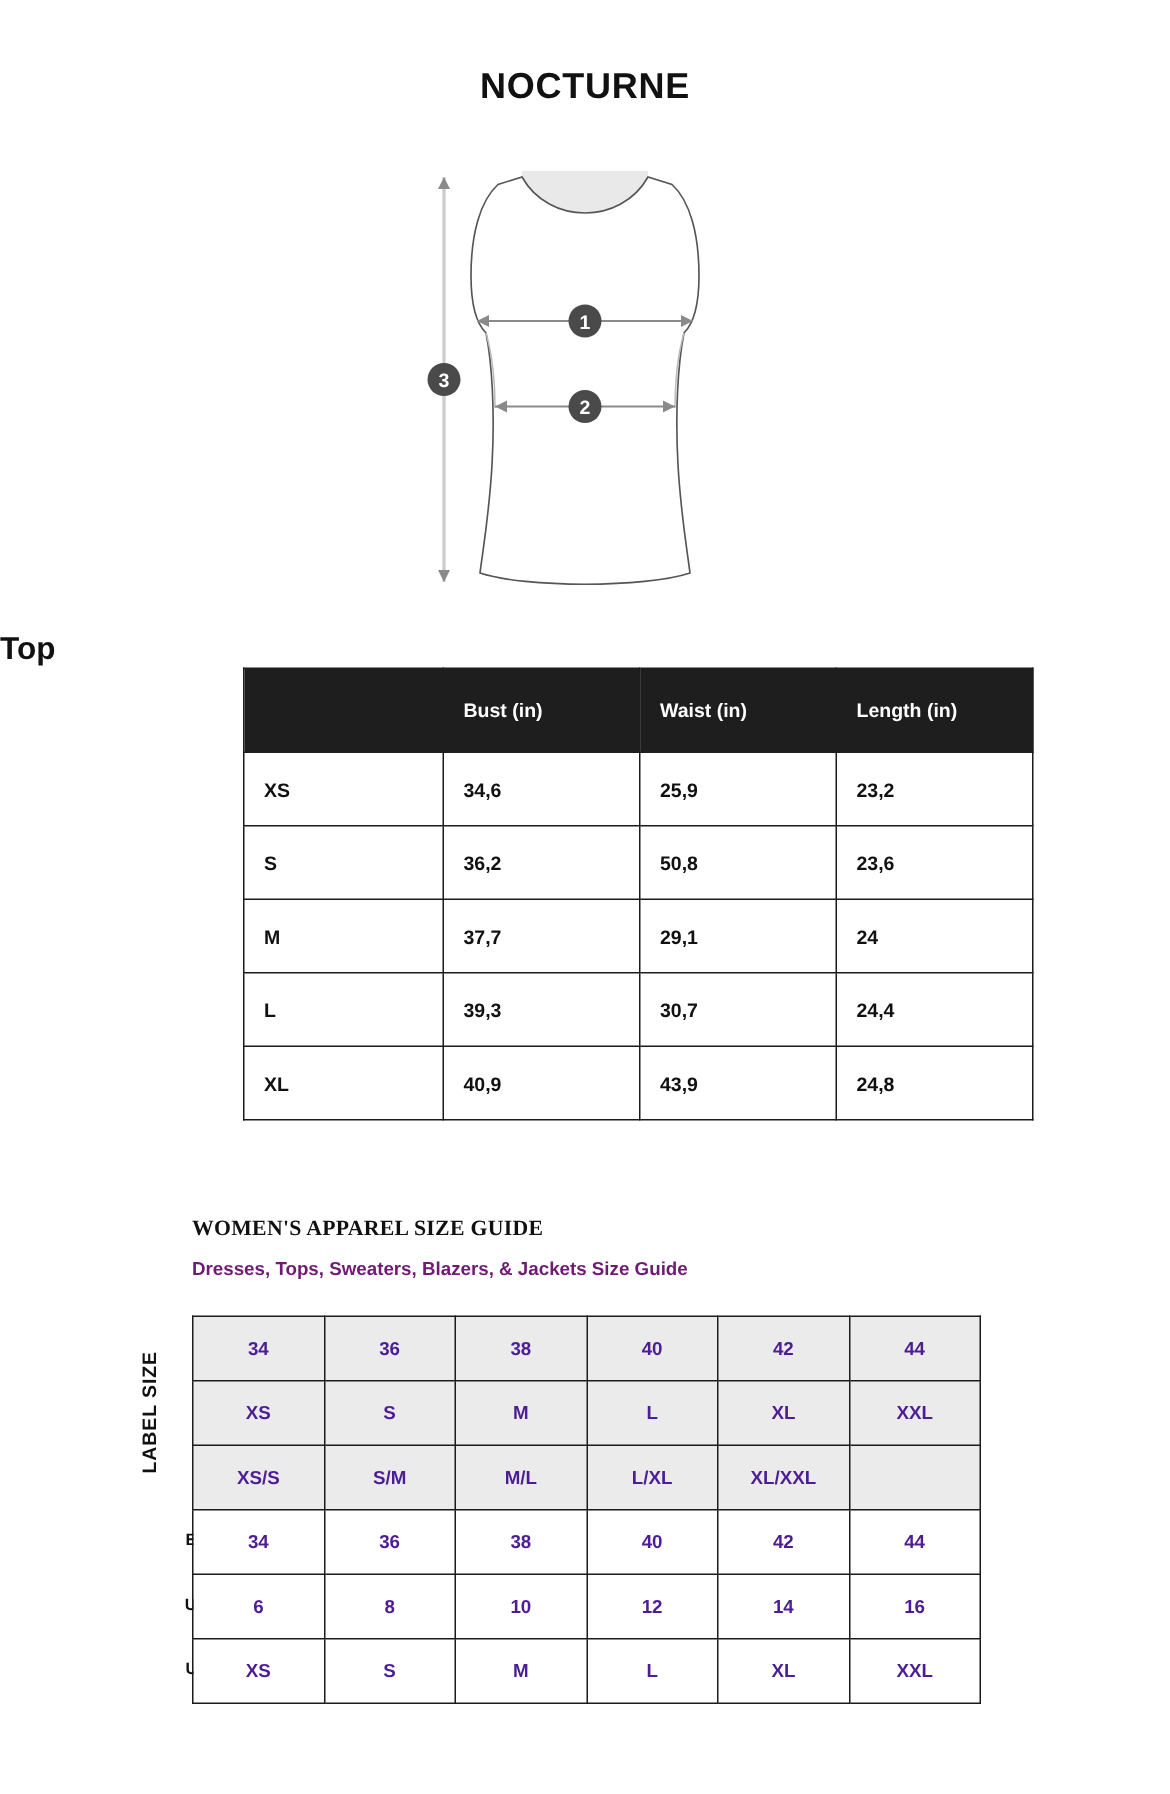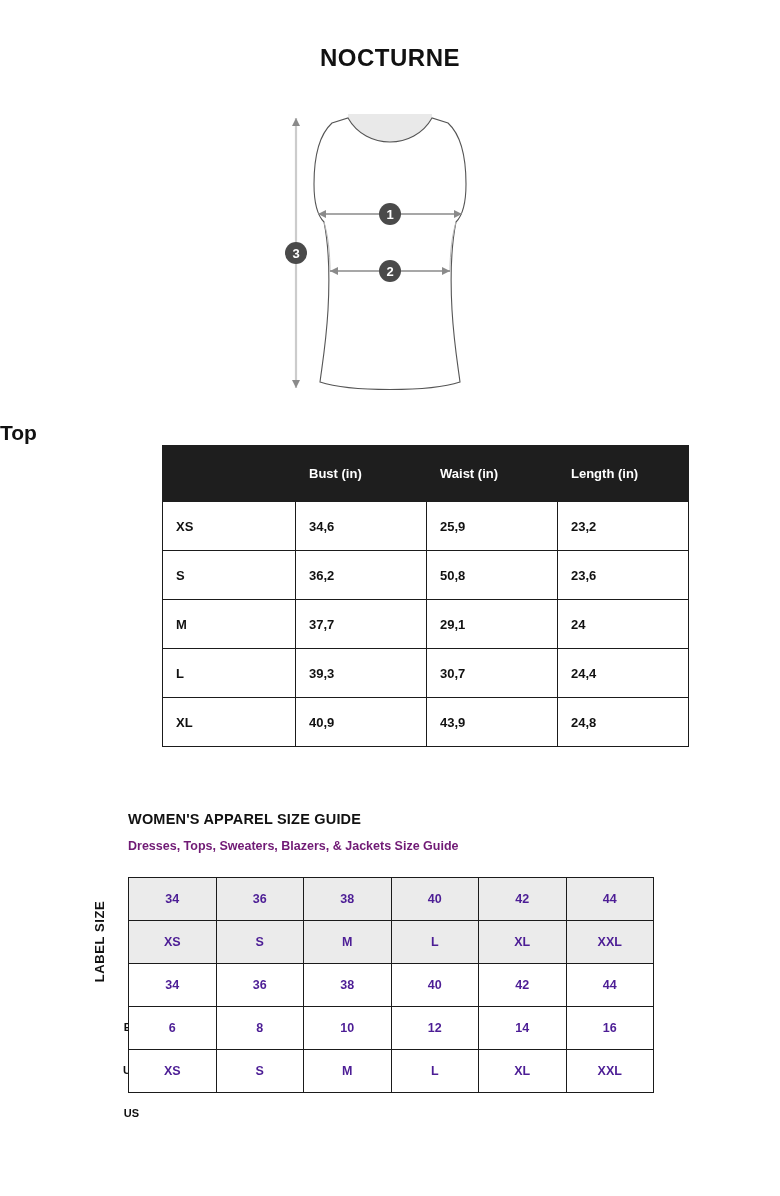--- a/index.html
+++ b/index.html
@@ -90,20 +90,21 @@
 
   
   .guide-title {
     position: absolute;
     top: 811px;
     left: 128px;
     font-size: 14.5px;
     font-weight: bold;
     letter-spacing: 0.2px;
     color: #111111;
+    font-family: Liberation Serif, serif;
   }
   .guide-subtitle {
     position: absolute;
     top: 839px;
     left: 128px;
     font-size: 12.5px;
     font-weight: bold;
     color: #701a75;
   }
 
@@ -299,20 +300,28 @@
         <td>44</td>
       </tr>
       <tr class="shaded">
         <td>XS</td>
         <td>S</td>
         <td>M</td>
         <td>L</td>
         <td>XL</td>
         <td>XXL</td>
       </tr>
+      <tr class="shaded">
+        <td>XS/S</td>
+        <td>S/M</td>
+        <td>M/L</td>
+        <td>L/XL</td>
+        <td>XL/XXL</td>
+        <td></td>
+      </tr>
       <tr class="plain">
         <td>34</td>
         <td>36</td>
         <td>38</td>
         <td>40</td>
         <td>42</td>
         <td>44</td>
       </tr>
       <tr class="plain">
         <td>6</td>

